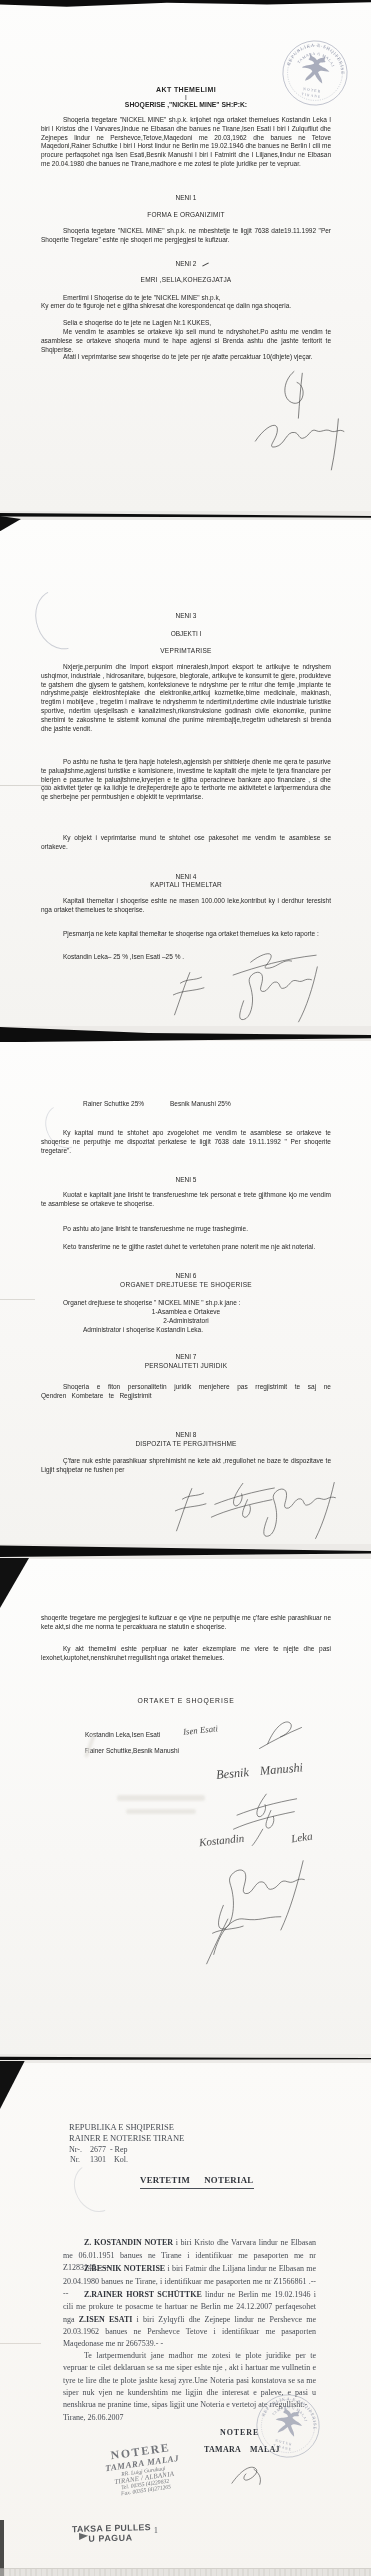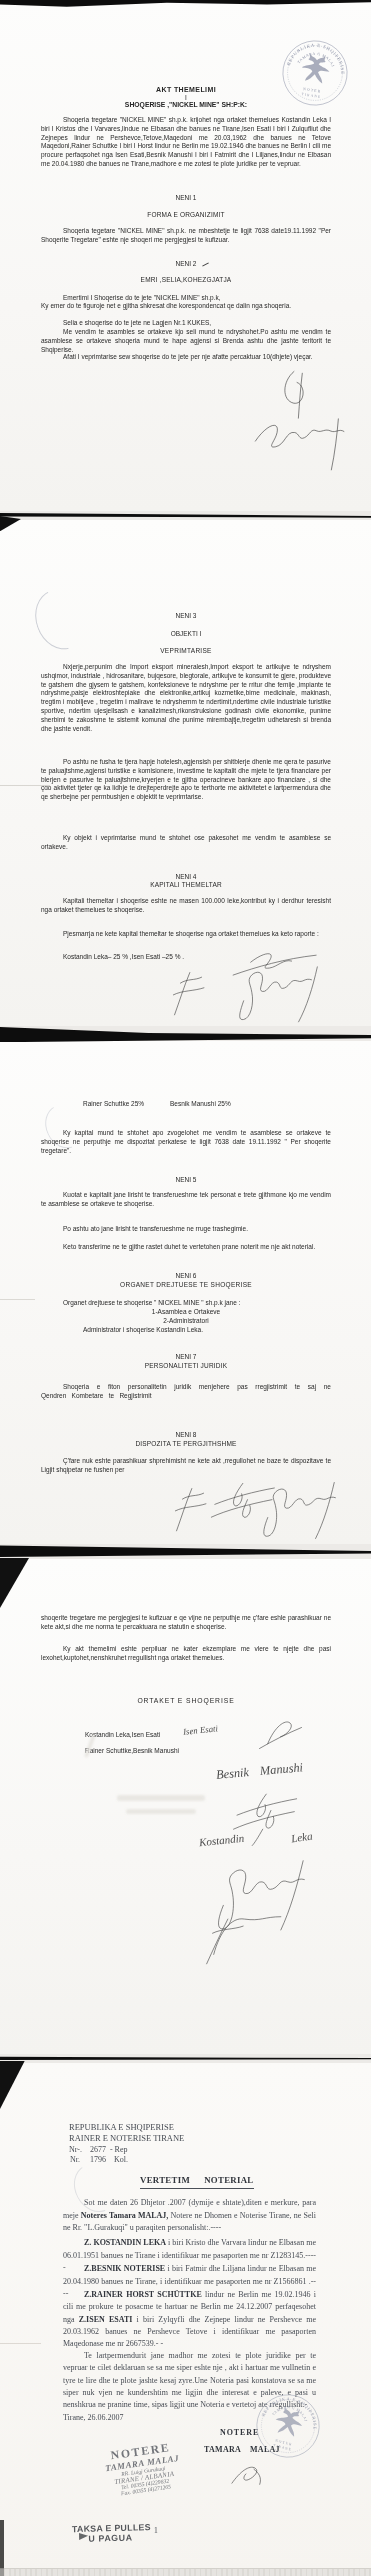--- a/index.html
+++ b/index.html
@@ -178,29 +178,28 @@
     <path d="M64,72 C74,34 94,8 116,12 C144,16 150,8 178,8 M88,12 C74,40 62,66 52,88 M62,36 C78,28 98,30 114,24"></path>
   </svg>
 
   <div class="artifact" style="left:117px;top:1795px;width:88px;height:5.9px"></div>
   <div class="artifact" style="left:126px;top:1809px;width:70px;height:4.7px"></div>
   <div class="artifact" style="left:88px;top:1734px;width:3.5px;height:23.5px;transform:rotate(20deg)"></div>
 
   <div class="t s" style="left:69px;top:2121px;font-size:8.5px">REPUBLIKA E SHQIPERISE</div>
   <div class="t s" style="left:69px;top:2132px;font-size:8.5px">RAINER E NOTERISE TIRANE</div>
   <div class="t s" style="left:69px;top:2144px;white-space:pre">Nr-.    2677  - Rep</div>
-  <div class="t s" style="left:70px;top:2154px;white-space:pre">Nr.     1796    Kol.</div>
+  <div class="t s" style="left:70px;top:2154px;white-space:pre">Nr.     1301    Kol.</div>
 
   <div class="arc" style="left:75px;top:2163px;width:39px;height:48px;transform:rotate(-28deg);clip-path:inset(0 55% 0 0);opacity:.55"></div>
 
   <div class="t s sb" style="left:140px;top:2174px;font-size:8.8px;word-spacing:11.7px;letter-spacing:0.3px;border-bottom:0.7px solid #4a4f57;padding-bottom:1.2px">VERTETIM NOTERIAL</div>
 
-  <div class="t s scol just sind" style="top:2197px"><span>Sot me daten  26 Dhjetor .2007 (dymije e shtate),diten e merkure, para meje </span><span class="sb">Noteres Tamara  MALAJ,</span><span> Notere ne Dhomen e Noterise Tirane, ne Seli ne Rr. "L.Gurakuqi" u paraqiten  personalisht:.----</span></div>
-
-  <div class="t s scol just sind" style="top:2237px"><span class="sb">Z. KOSTANDIN LEKA</span><span> i biri Kristo dhe Varvara lindur ne Elbasan me 06.01.1951 banues ne Tirane i identifikuar me pasaporten me nr Z1283145.-----</span></div>
+
+  <div class="t s scol just sind" style="top:2237px"><span class="sb">Z. KOSTANDIN NOTER</span><span> i biri Kristo dhe Varvara lindur ne Elbasan me 06.01.1951 banues ne Tirane i identifikuar me pasaporten me nr Z1283145.-----</span></div>
 
   <div class="t s scol just sind" style="top:2263px"><span class="sb">Z.BESNIK NOTERISE</span><span> i biri Fatmir dhe Liljana lindur ne Elbasan me 20.04.1980 banues ne Tirane, i identifikuar me pasaporten me nr Z1566861 .----</span></div>
 
   <div class="t s scol just sind" style="top:2289px;line-height:12.3px"><span class="sb">Z.RAINER HORST SCHÜTTKE</span><span> lindur ne Berlin me 19.02.1946 i cili me prokure te posacme te hartuar ne Berlin me 24.12.2007 perfaqesohet nga </span><span class="sb">Z.ISEN ESATI</span><span> i biri Zylqyfli dhe Zejnepe lindur ne Pershevce me 20.03.1962 banues ne Pershevce Tetove i identifikuar me pasaporten Maqedonase me nr 2667539.- -</span></div>
 
   <div class="t s scol just sind" style="top:2350px;line-height:12.3px">Te lartpermendurit jane madhor me zotesi te plote juridike per te vepruar te cilet deklaruan se sa me siper eshte nje , akt i hartuar me vullnetin e tyre te lire dhe te plote jashte kesaj zyre.Une Noteria pasi konstatova se sa me siper nuk vjen ne kundershtim me ligjin dhe interesat e paleve, e pasi u nenshkrua ne pranine time, sipas ligjit une Noteria e vertetoj ate rregullisht.-</div>
 
   <div class="t s" style="left:63px;top:2412px">Tirane, 26.06.2007</div>
 
   <div class="t s sb" style="left:220px;top:2427px;font-size:8px;letter-spacing:0.9px">NOTERE</div>

